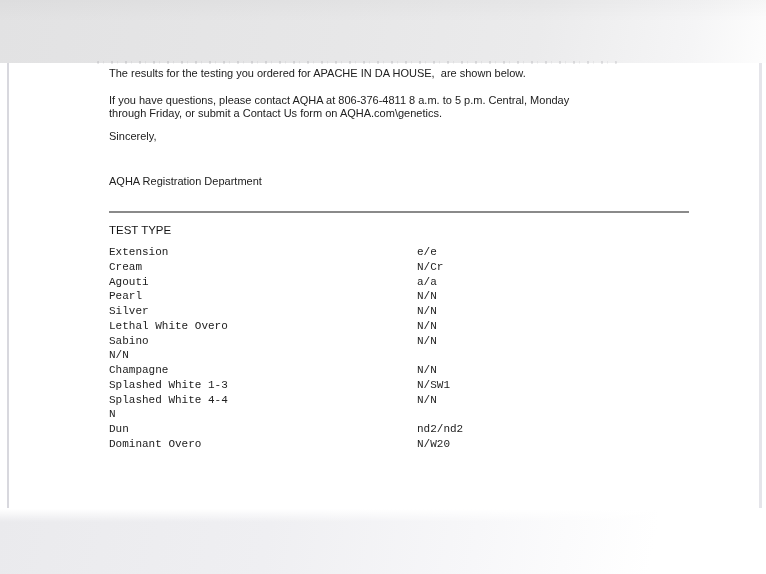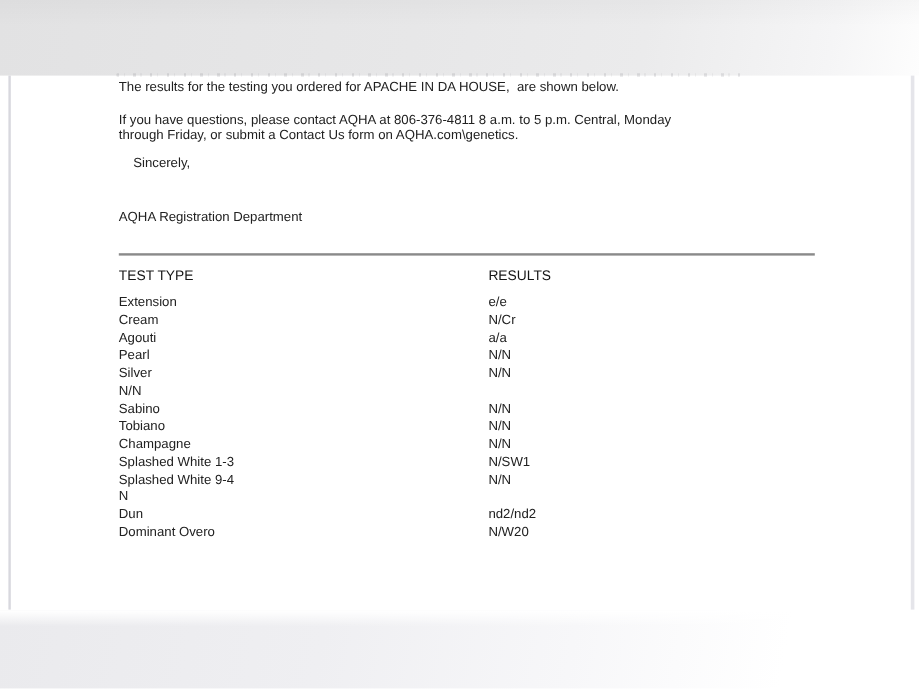--- a/index.html
+++ b/index.html
@@ -34,37 +34,37 @@
 
   
   .remnant{
     position:absolute; left:97px; top:61px; width:520px; height:3px;
     background:repeating-linear-gradient(90deg,
       rgba(70,70,80,0.32) 0 2px, rgba(70,70,80,0) 2px 6px,
       rgba(70,70,80,0.16) 6px 7px, rgba(70,70,80,0) 7px 14px);
     opacity:.4; border-radius:1px;
   }
 
-  .doc{ position:absolute; left:2px; top:0; width:752px; height:574px;
+  .doc{ position:absolute; left:12px; top:0; width:752px; height:574px;
         color:#212121; font-size:11px; }
 
   .abs{ position:absolute; left:97px; }
 
   .p1{ top:67px; line-height:13px; white-space:pre-wrap; }
   .p2{ top:94px; line-height:13px; }
   .p2 div{ white-space:nowrap; }
-  .closing{ top:130px; line-height:13px;margin-left:12px; }
+  .closing{ top:130px; line-height:13px; }
   .signature{ top:175px; line-height:13px; }
 
   .divider{ top:211px; width:580px; height:1.5px; background:#8a8a8a; }
 
   .thead{ top:223px; width:620px; display:grid; grid-template-columns:308px 1fr;
           font-weight:400; font-size:11.5px; color:#161616; line-height:14px; }
 
-  .tbody{ top:245px; width:620px; }
+  .tbody{ top:245px; width:620px;font-family:Liberation Mono, monospace; }
   .trow{ display:grid; grid-template-columns:308px 1fr; line-height:14.75px; }
 </style>
 </head>
 <body>
 
 <div class="stage">
   <div class="band-top"></div>
   <div class="band-bottom"></div>
   <div class="page-edge left"></div>
   <div class="page-edge right"></div>
@@ -79,21 +79,20 @@
     </div>
 
     <div class="abs closing">Sincerely,</div>
 
     <div class="abs signature">AQHA Registration Department</div>
 
     <div class="abs divider"></div>
 
     <div class="abs thead">
       <span>TEST TYPE</span>
-      <span>RESULTS</span>
     </div>
 
     <div class="abs tbody">
         <div class="trow">
           <span>Extension</span>
           <span>e/e</span>
         </div>
         <div class="trow">
           <span>Cream</span>
           <span>N/Cr</span>
@@ -104,40 +103,40 @@
         </div>
         <div class="trow">
           <span>Pearl</span>
           <span>N/N</span>
         </div>
         <div class="trow">
           <span>Silver</span>
           <span>N/N</span>
         </div>
         <div class="trow">
+          <span>Lethal White Overo</span>
           <span>N/N</span>
         </div>
         <div class="trow">
           <span>Sabino</span>
           <span>N/N</span>
         </div>
         <div class="trow">
-          <span>Tobiano</span>
           <span>N/N</span>
         </div>
         <div class="trow">
           <span>Champagne</span>
           <span>N/N</span>
         </div>
         <div class="trow">
           <span>Splashed White 1-3</span>
           <span>N/SW1</span>
         </div>
         <div class="trow">
-          <span>Splashed White 9-4</span>
+          <span>Splashed White 4-4</span>
           <span>N/N</span>
         </div>
         <div class="trow">
           <span>N</span>
         </div>
         <div class="trow">
           <span>Dun</span>
           <span>nd2/nd2</span>
         </div>
         <div class="trow">

